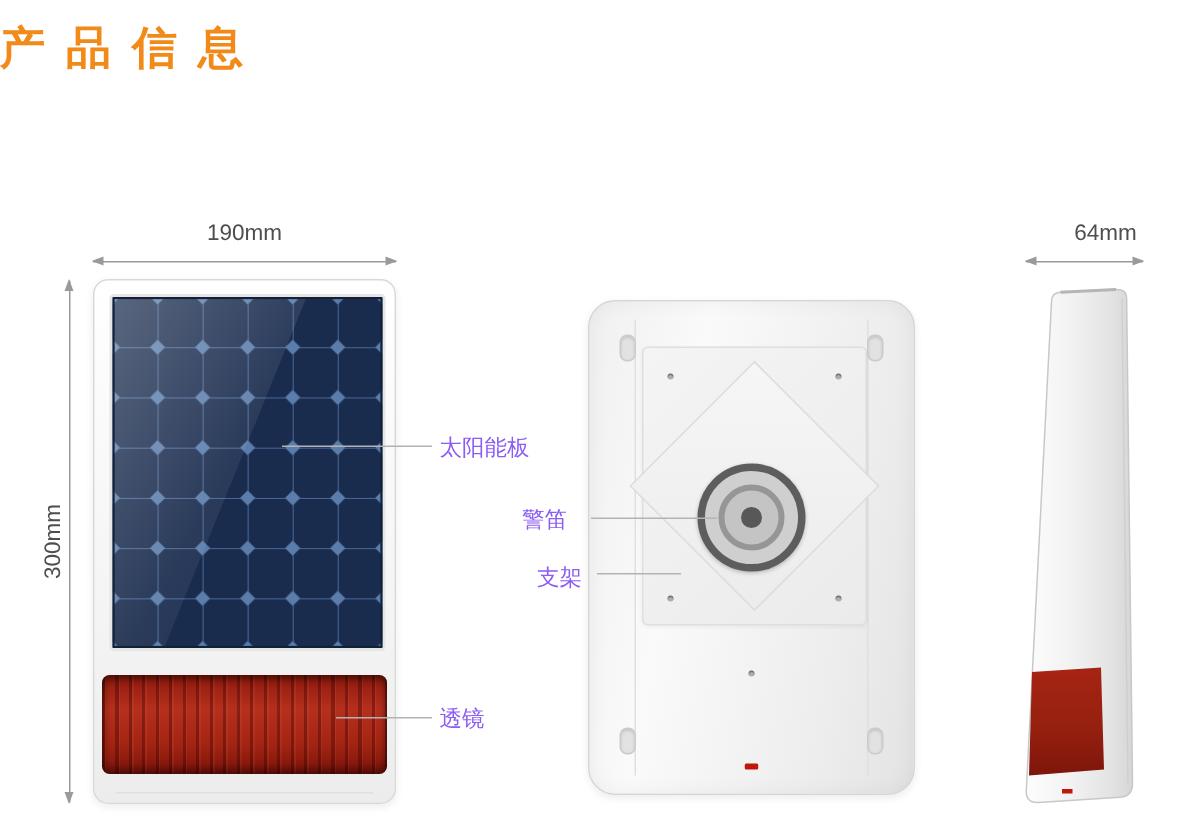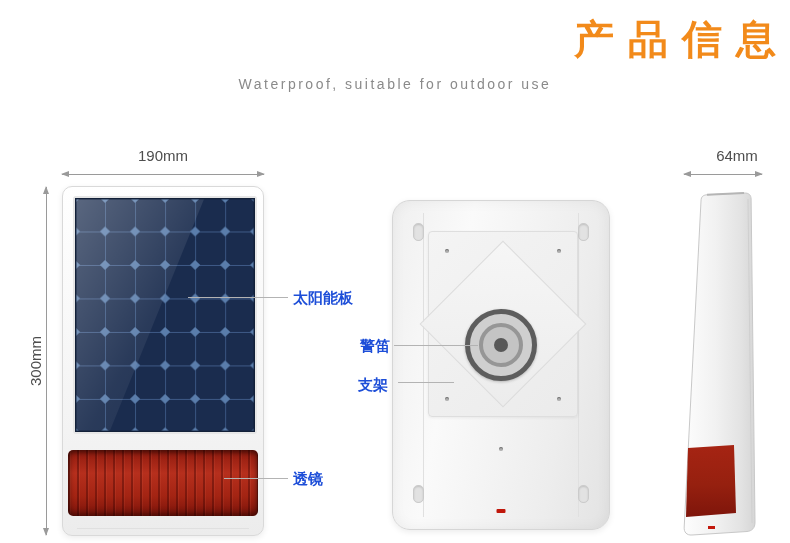--- a/index.html
+++ b/index.html
@@ -2,42 +2,42 @@
 <html><head>
 <meta charset="utf-8">
 <style>
   html,body{margin:0;padding:0;background:#ffffff;}
   .stage{
     position:relative;width:790px;height:543px;background:#ffffff;overflow:hidden;
     font-family:"Liberation Sans","DejaVu Sans",sans-serif;color:#4e4e4e;
   }
   
   .title{
-    position:absolute;left:0;right:0;top:12px;margin:0;text-align:right;
-    font-size:40px;font-weight:bold;color:#f28a1a;letter-spacing:14px;
+    position:absolute;left:0;right:0;top:12px;margin:0;text-align:left;
+    font-size:30px;font-weight:bold;color:#f28a1a;letter-spacing:14px;
   }
   .subtitle{
     position:absolute;left:0;right:0;top:76px;text-align:center;
     font-size:14px;color:#8a8a8a;letter-spacing:2.5px;
   }
   
   .dim-h{position:absolute;height:1px;background:#9a9a9a;}
   .dim-h::before{content:"";position:absolute;left:-1px;top:-3px;width:0;height:0;
     border-top:3.5px solid transparent;border-bottom:3.5px solid transparent;border-right:8px solid #9a9a9a;}
   .dim-h::after{content:"";position:absolute;right:-1px;top:-3px;width:0;height:0;
     border-top:3.5px solid transparent;border-bottom:3.5px solid transparent;border-left:8px solid #9a9a9a;}
   .dim-v{position:absolute;width:1px;background:#9a9a9a;}
   .dim-v::before{content:"";position:absolute;top:-1px;left:-3px;width:0;height:0;
     border-left:3.5px solid transparent;border-right:3.5px solid transparent;border-bottom:8px solid #9a9a9a;}
   .dim-v::after{content:"";position:absolute;bottom:-1px;left:-3px;width:0;height:0;
     border-left:3.5px solid transparent;border-right:3.5px solid transparent;border-top:8px solid #9a9a9a;}
   .dim-label{position:absolute;font-size:15px;color:#4e4e4e;text-align:center;}
   .dim-label.vert{transform:rotate(-90deg);}
   
-  .callout{position:absolute;font-size:15px;color:#1d4ed8;z-index:6;font-weight:bold;}
+  .callout{position:absolute;font-size:15px;color:#8b5cf6;z-index:6;}
   .leader{position:absolute;height:1px;background:#b3b3b3;z-index:5;}
   
   .front{position:absolute;left:62px;top:186px;width:202px;height:350px;}
   .front-body{position:absolute;inset:0;background:linear-gradient(180deg,#ffffff,#f3f3f3 70%,#ececec);
     border:1px solid #d9d9d9;border-radius:10px;box-shadow:0 2px 6px rgba(0,0,0,0.08);}
   .solar{position:absolute;left:10px;top:9px;width:180px;height:234px;
     border:2px solid #e6e6e6;border-radius:3px;background:#1a2c4e;box-shadow:inset 0 0 4px rgba(0,0,0,.5);}
   .solar svg{display:block;width:100%;height:100%;}
   .lens{position:absolute;left:5px;top:263px;width:190px;height:66px;border-radius:5px;
     background:
@@ -71,21 +71,20 @@
   
   .side{position:absolute;left:682px;top:192px;width:78px;height:345px;}
   .side svg{display:block;width:100%;height:100%;}
 </style>
 </head>
 <body>
 
 <div class="stage">
 
   <h1 class="title">产品信息</h1>
-  <div class="subtitle">Waterproof, suitable for outdoor use</div>
 
   <div class="dim-label" style="left:62px;top:147px;width:202px;">190mm</div>
   <div class="dim-h" style="left:62px;top:174px;width:202px;"></div>
 
   <div class="dim-label vert" style="left:4px;top:352px;width:64px;height:18px;">300mm</div>
   <div class="dim-v" style="left:46px;top:187px;height:348px;"></div>
 
   <div class="dim-label" style="left:698px;top:147px;width:78px;">64mm</div>
   <div class="dim-h" style="left:684px;top:174px;width:78px;"></div>
 
@@ -148,21 +147,21 @@
       <div class="screw" style="left:164px;top:48px;"></div>
       <div class="screw" style="left:52px;top:196px;"></div>
       <div class="screw" style="left:164px;top:196px;"></div>
       <div class="screw" style="left:106px;top:246px;"></div>
 
       <div class="indicator"></div>
     </div>
   </div>
 
   <div class="leader" style="left:394px;top:345px;width:84px;"></div>
-  <div class="callout" style="left:360px;top:337px;">警笛</div>
+  <div class="callout" style="left:348px;top:337px;">警笛</div>
 
   <div class="leader" style="left:398px;top:382px;width:56px;"></div>
   <div class="callout" style="left:358px;top:376px;">支架</div>
 
   <div class="side">
     <svg viewBox="0 0 78 345">
       <defs>
         <linearGradient id="sideGrad" x1="0" y1="0" x2="1" y2="0">
           <stop offset="0" stop-color="#fdfdfd"></stop>
           <stop offset="0.45" stop-color="#f1f1f1"></stop>

